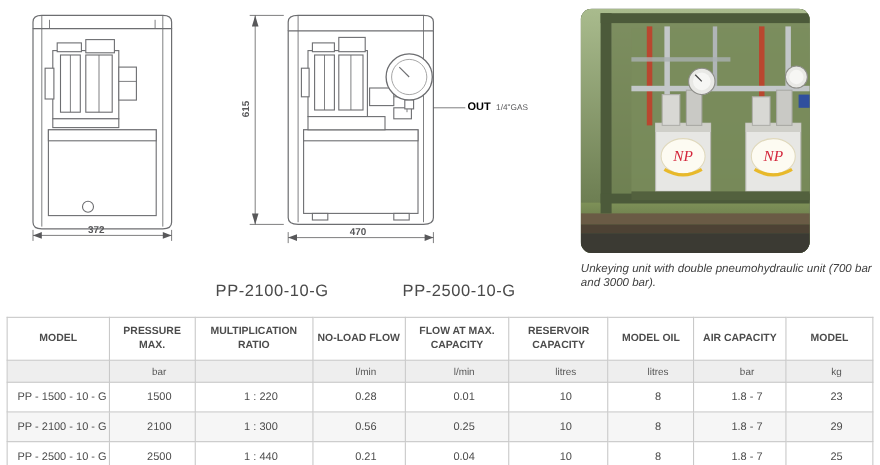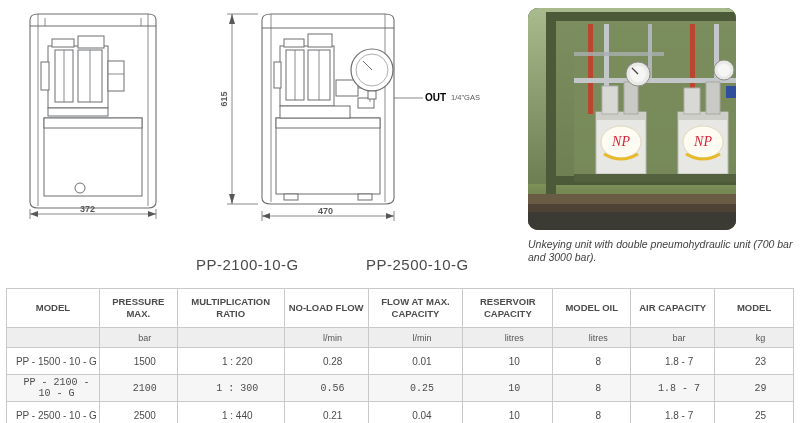--- a/index.html
+++ b/index.html
@@ -48,21 +48,21 @@
   table{border-collapse:collapse;width:788px;font-size:10px;color:#4c4c4c;}
   th,td{border:1px solid #c9c9c9;text-align:center;vertical-align:middle;padding-left:14px;}
   thead th{
     height:34px;font-size:9.5px;font-weight:bold;color:#4c4c4c;line-height:12px;
     padding:2px 3px;background:#ffffff;
   }
   .unitrow td{
     height:17px;background:#eeeeee;font-size:9px;color:#555;
   }
   tbody tr.datarow td{height:24px;font-size:10px;}
-  tbody tr.alt td{background:#f6f6f6;font-family:Liberation Mono, monospace;}
+  tbody tr.alt td{background:#f6f6f6;}
   td.model{padding-left:8px;text-align:center;}
   colgroup col.c0{width:93px}
   colgroup col.c1{width:78px}
   colgroup col.c2{width:107px}
   colgroup col.c3{width:84px}
   colgroup col.c4{width:95px}
   colgroup col.c5{width:90px}
   colgroup col.c6{width:78px}
   colgroup col.c7{width:84px}
   colgroup col.c8{width:79px}

